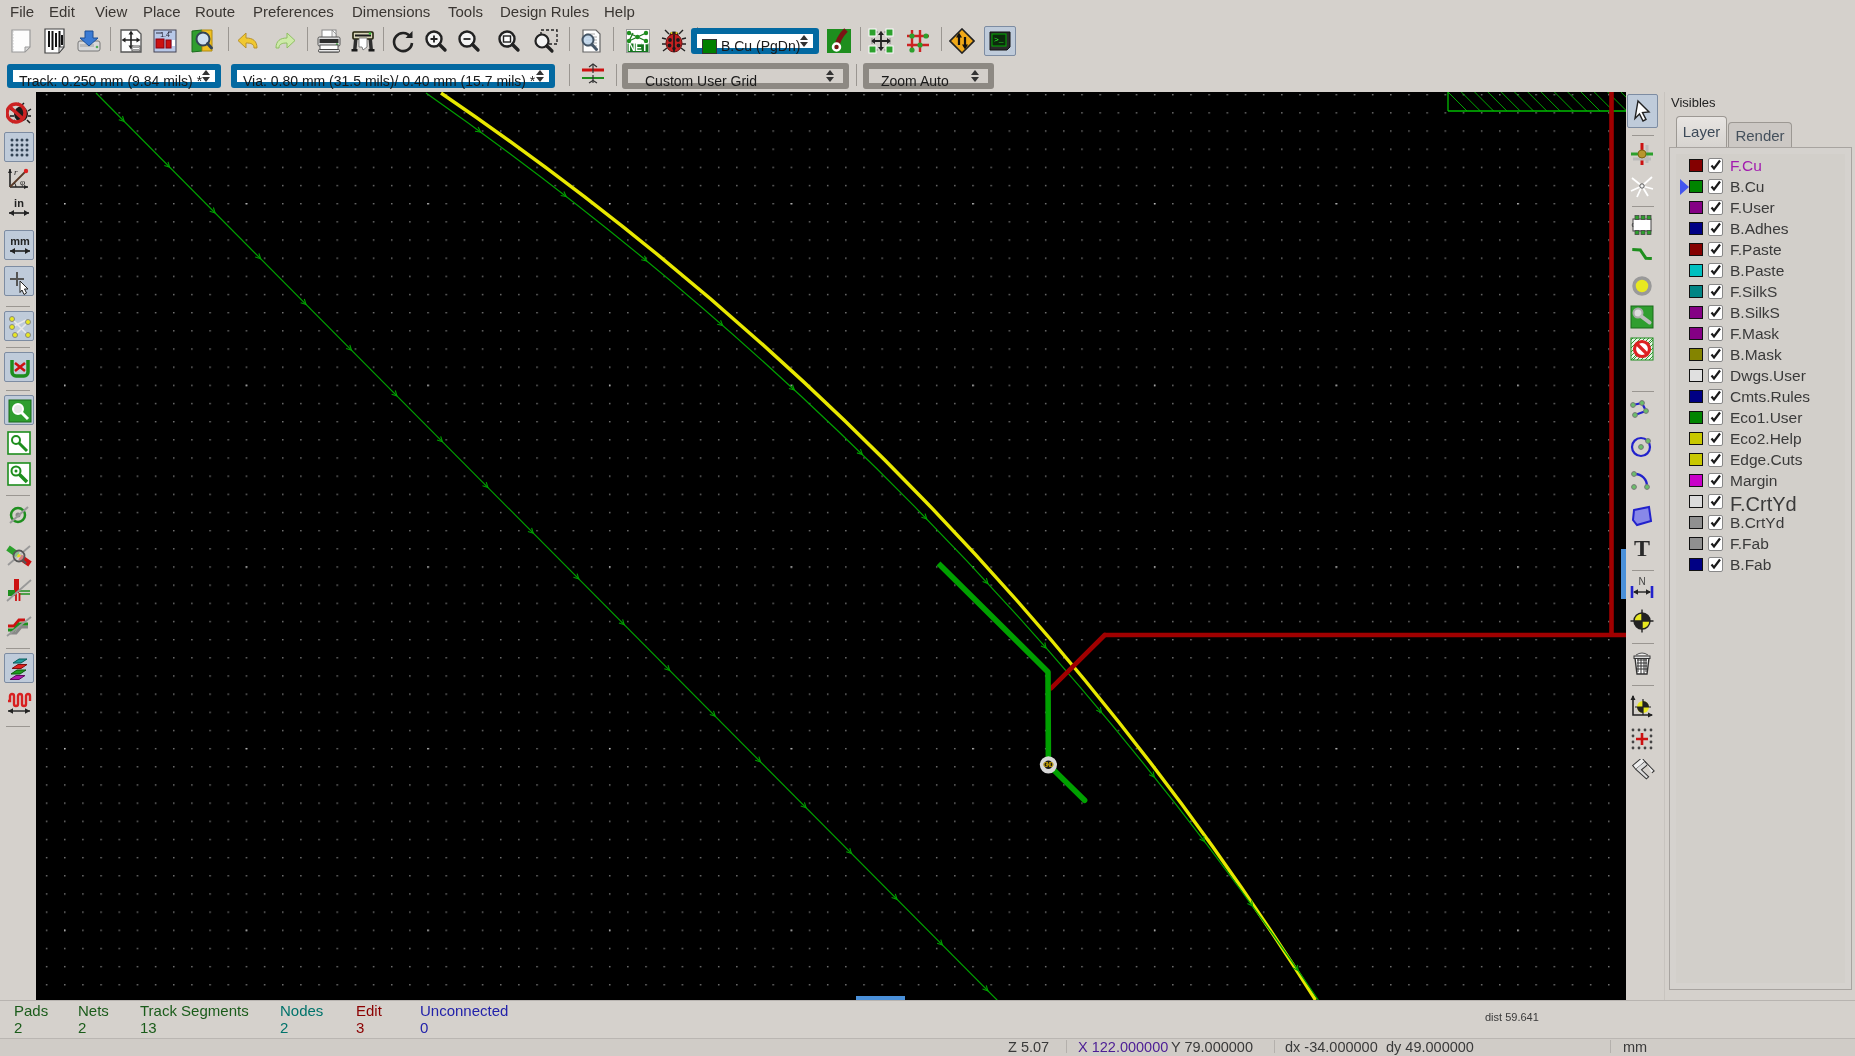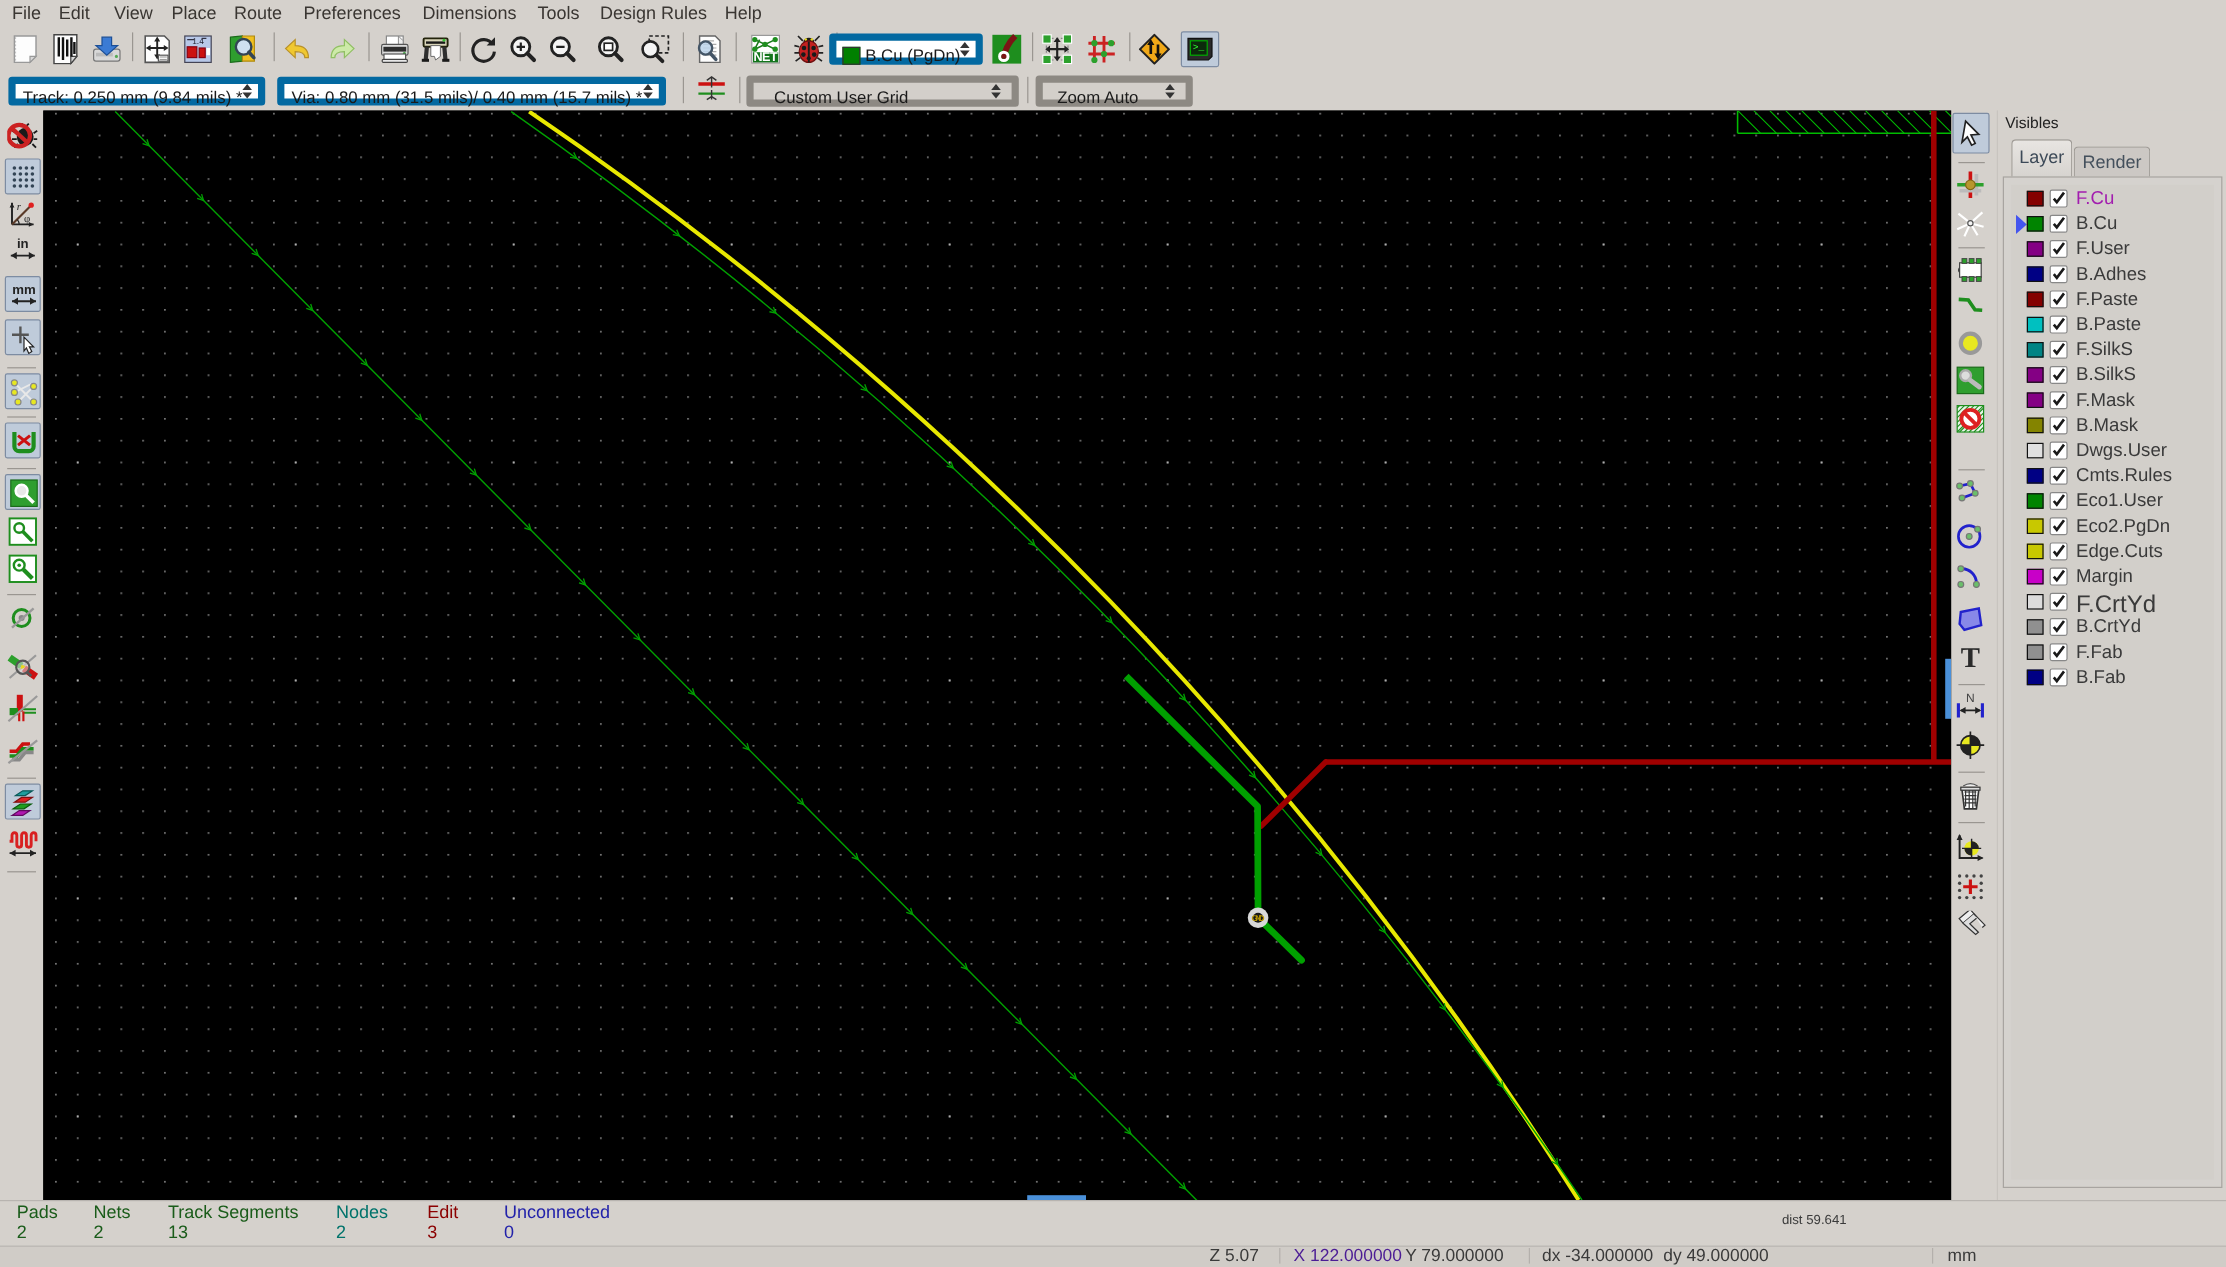--- a/index.html
+++ b/index.html
@@ -606,21 +606,21 @@
       <path d="M2.5 6.5 L5 9.5 L11 1.5" fill="none" stroke="#1a1a1a" stroke-width="2.2"></path>
     </svg>
   </div>
 <div style="position:absolute;left:1730px;top:409px;font-size:15.5px;color:#3a3a3a">Eco1.User</div>
 <div style="position:absolute;left:1689px;top:432px;width:14px;height:13px;background:#c8c800;border:1.5px solid #111"></div>
 <div style="position:absolute;left:1708px;top:431px;width:15px;height:15px;background:#fff;border:1px solid #888;border-radius:2px">
     <svg width="13" height="13" viewBox="0 0 13 13" style="position:absolute;left:0;top:0">
       <path d="M2.5 6.5 L5 9.5 L11 1.5" fill="none" stroke="#1a1a1a" stroke-width="2.2"></path>
     </svg>
   </div>
-<div style="position:absolute;left:1730px;top:430px;font-size:15.5px;color:#3a3a3a">Eco2.PgDn</div>
+<div style="position:absolute;left:1730px;top:430px;font-size:15.5px;color:#3a3a3a">Eco2.Help</div>
 <div style="position:absolute;left:1689px;top:453px;width:14px;height:13px;background:#c8c800;border:1.5px solid #111"></div>
 <div style="position:absolute;left:1708px;top:452px;width:15px;height:15px;background:#fff;border:1px solid #888;border-radius:2px">
     <svg width="13" height="13" viewBox="0 0 13 13" style="position:absolute;left:0;top:0">
       <path d="M2.5 6.5 L5 9.5 L11 1.5" fill="none" stroke="#1a1a1a" stroke-width="2.2"></path>
     </svg>
   </div>
 <div style="position:absolute;left:1730px;top:451px;font-size:15.5px;color:#3a3a3a">Edge.Cuts</div>
 <div style="position:absolute;left:1689px;top:474px;width:14px;height:13px;background:#c800c8;border:1.5px solid #111"></div>
 <div style="position:absolute;left:1708px;top:473px;width:15px;height:15px;background:#fff;border:1px solid #888;border-radius:2px">
     <svg width="13" height="13" viewBox="0 0 13 13" style="position:absolute;left:0;top:0">

